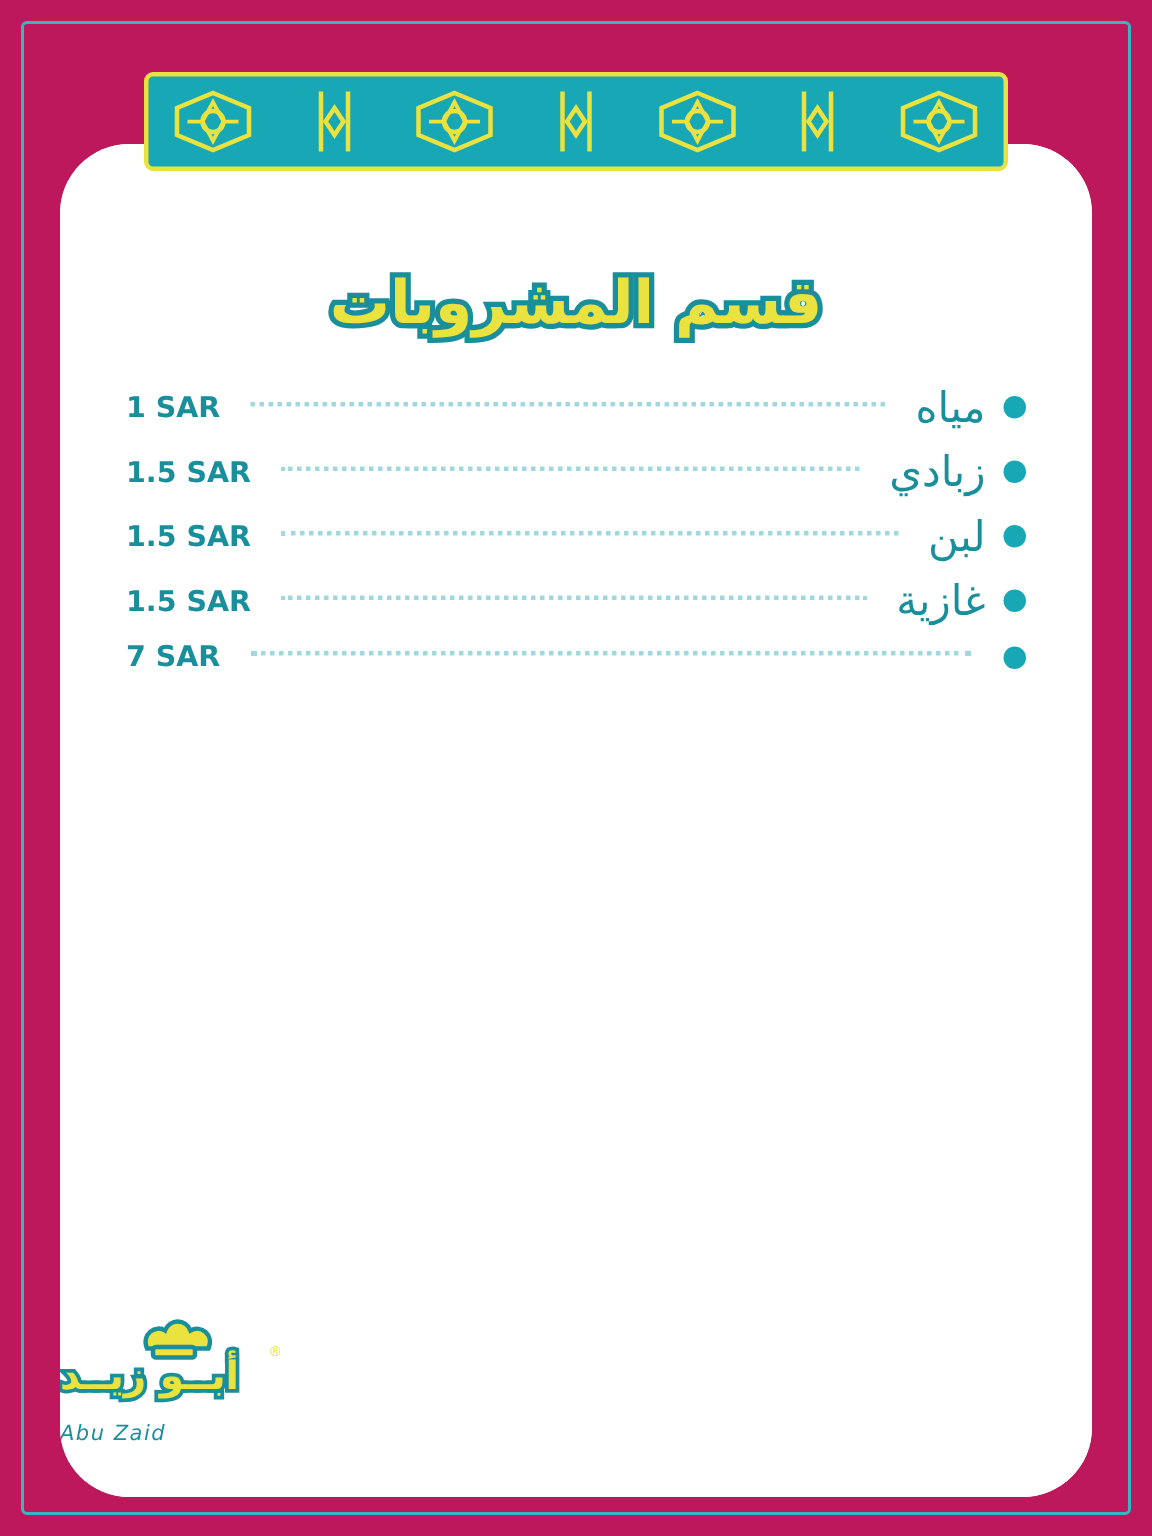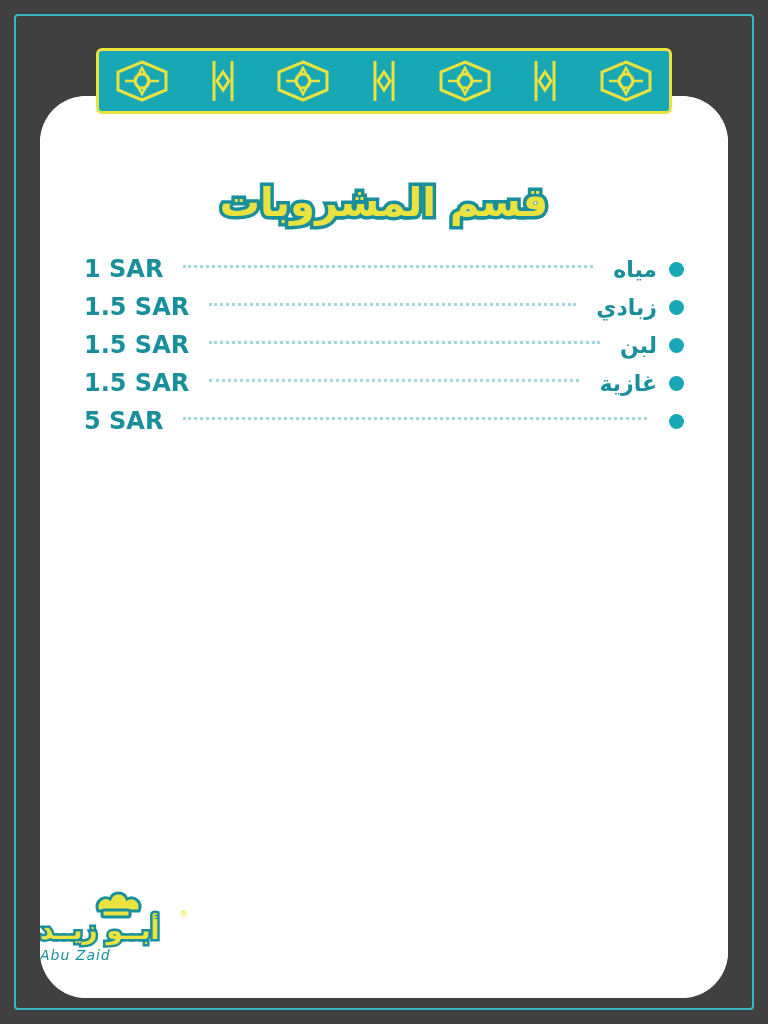--- a/index.html
+++ b/index.html
@@ -12,21 +12,21 @@
     background: #18a7b5;
     font-family: "DejaVu Sans", "Liberation Sans", sans-serif;
     overflow: hidden;
     position: relative;
   }
 
   
   .page {
     position: absolute;
     inset: 0;
-    background: #404040;
+    background: #be185d;
   }
   .page-border {
     position: absolute;
     left: 14px;
     top: 14px;
     right: 14px;
     bottom: 14px;
     border: 2px solid #37b6c2;
     border-radius: 4px;
     pointer-events: none;
@@ -113,36 +113,36 @@
   }
   .bullet {
     width: 15px;
     height: 15px;
     border-radius: 50%;
     background: #18a7b5;
     flex: 0 0 auto;
     margin-left: 2px;
   }
   .item-name {
-    font-size: 22px;
-    font-weight: bold;
+    font-size: 28px;
+    font-weight: normal;
     color: #1a8f9c;
     white-space: nowrap;
     font-family: "DejaVu Sans", "Liberation Sans", sans-serif;
   }
   .dots {
     flex: 1 1 auto;
     border-bottom: 3px dotted #9fd9de;
     height: 1px;
     margin: 0 10px;
     position: relative;
     top: -3px;
   }
   .price {
-    font-size: 24px;
+    font-size: 19px;
     font-weight: bold;
     color: #1a8f9c;
     white-space: nowrap;
     direction: ltr;
     font-family: "DejaVu Sans", "Liberation Sans", sans-serif;
   }
 
   
   .logo-wrap {
     position: absolute;
@@ -162,21 +162,21 @@
     color: #e9e23f;
     -webkit-text-stroke: 5px #1a8f9c;
     paint-order: stroke fill;
     letter-spacing: 4px;
     line-height: 1.2;
   }
   .logo-latin {
     font-size: 14px;
     color: #1a8f9c;
     font-style: italic;
-    margin-top: 1px;
+    margin-top: 14px;
     letter-spacing: 1px;
   }
   .logo-reg {
     position: absolute;
     right: 2px;
     top: 10px;
     font-size: 9px;
     color: #e9e23f;
   }
 </style>
@@ -219,21 +219,21 @@
         <div class="menu-row">
           <span class="bullet"></span>
           <span class="item-name">غازية</span>
           <span class="dots"></span>
           <span class="price">1.5 SAR</span>
         </div>
 
         <div class="menu-row">
           <span class="bullet"></span>
           <span class="dots"></span>
-          <span class="price">5 SAR</span>
+          <span class="price">7 SAR</span>
         </div>
 
       </div>
 
       <div class="logo-wrap">
         <div class="logo-badge">
           <svg width="150" height="58" viewBox="0 0 150 58" style="position:absolute;left:0;top:-8px;">
             <path d="M58 20c-4-10 6-16 12-12 3-8 14-8 17 0 7-4 16 3 12 12z" fill="#e9e23f" stroke="#1a8f9c" stroke-width="3"></path>
             <rect x="62" y="19" width="28" height="7" rx="2" fill="#e9e23f" stroke="#1a8f9c" stroke-width="3"></rect>
           </svg>

